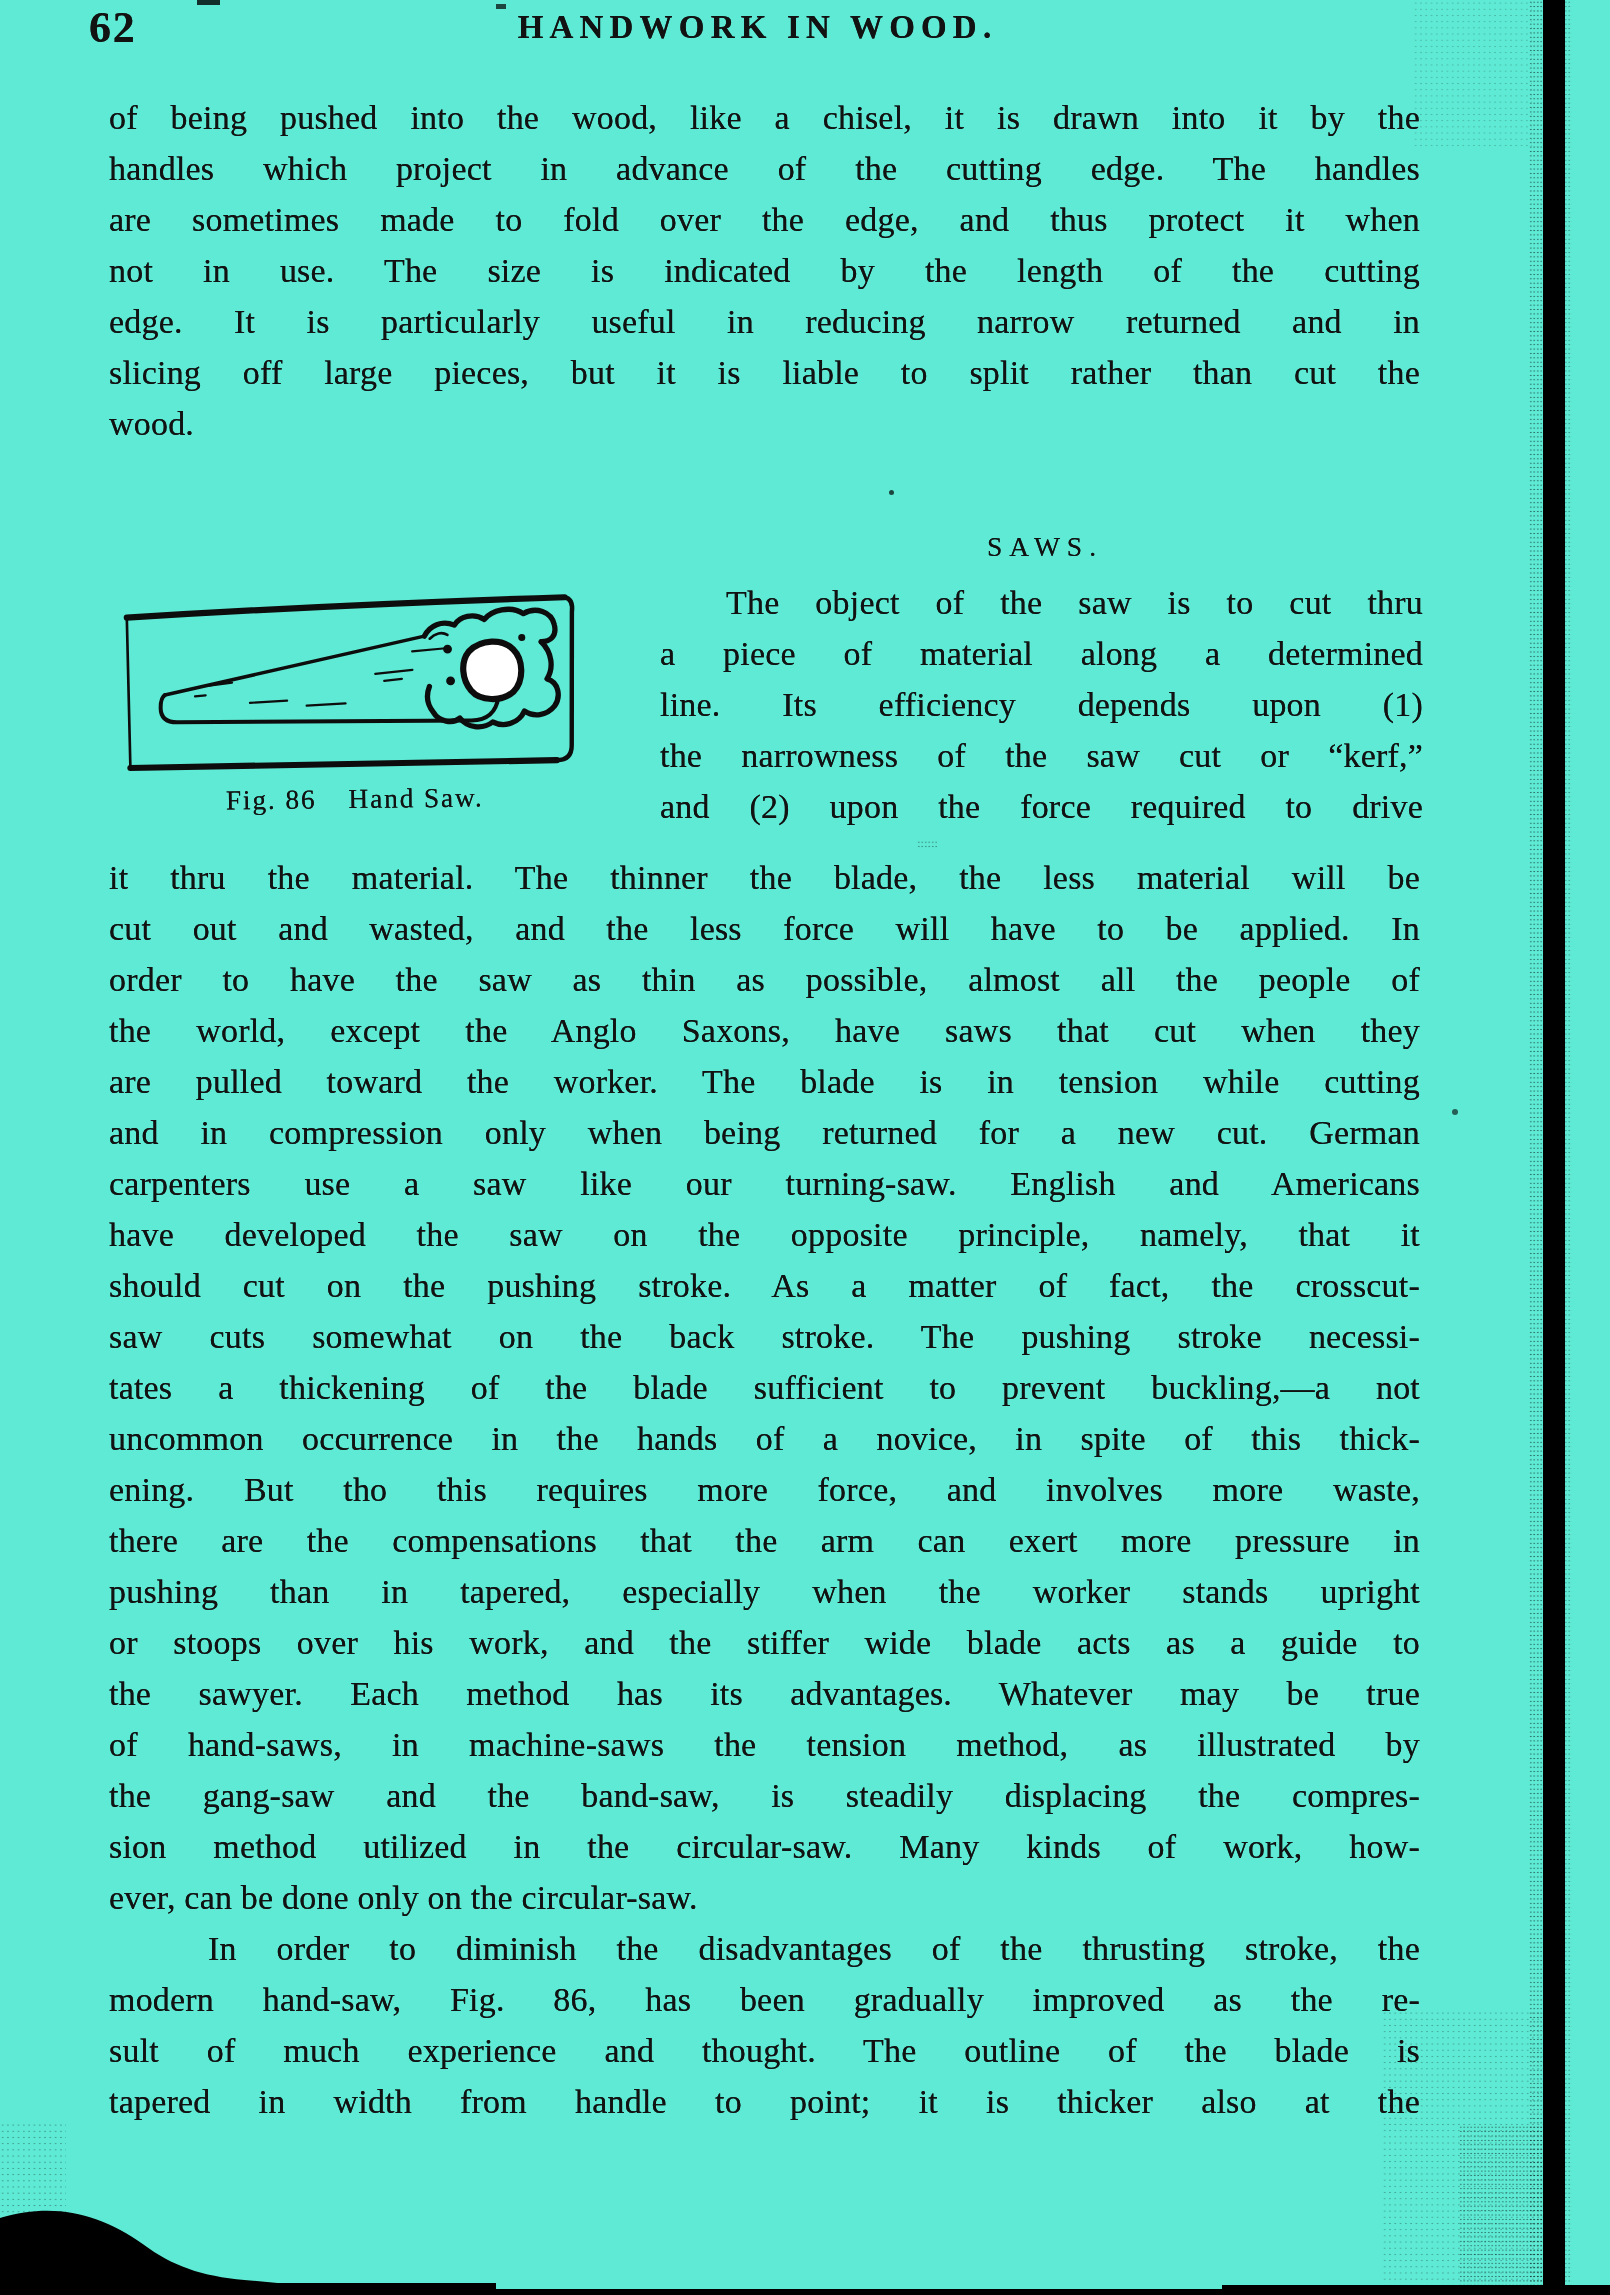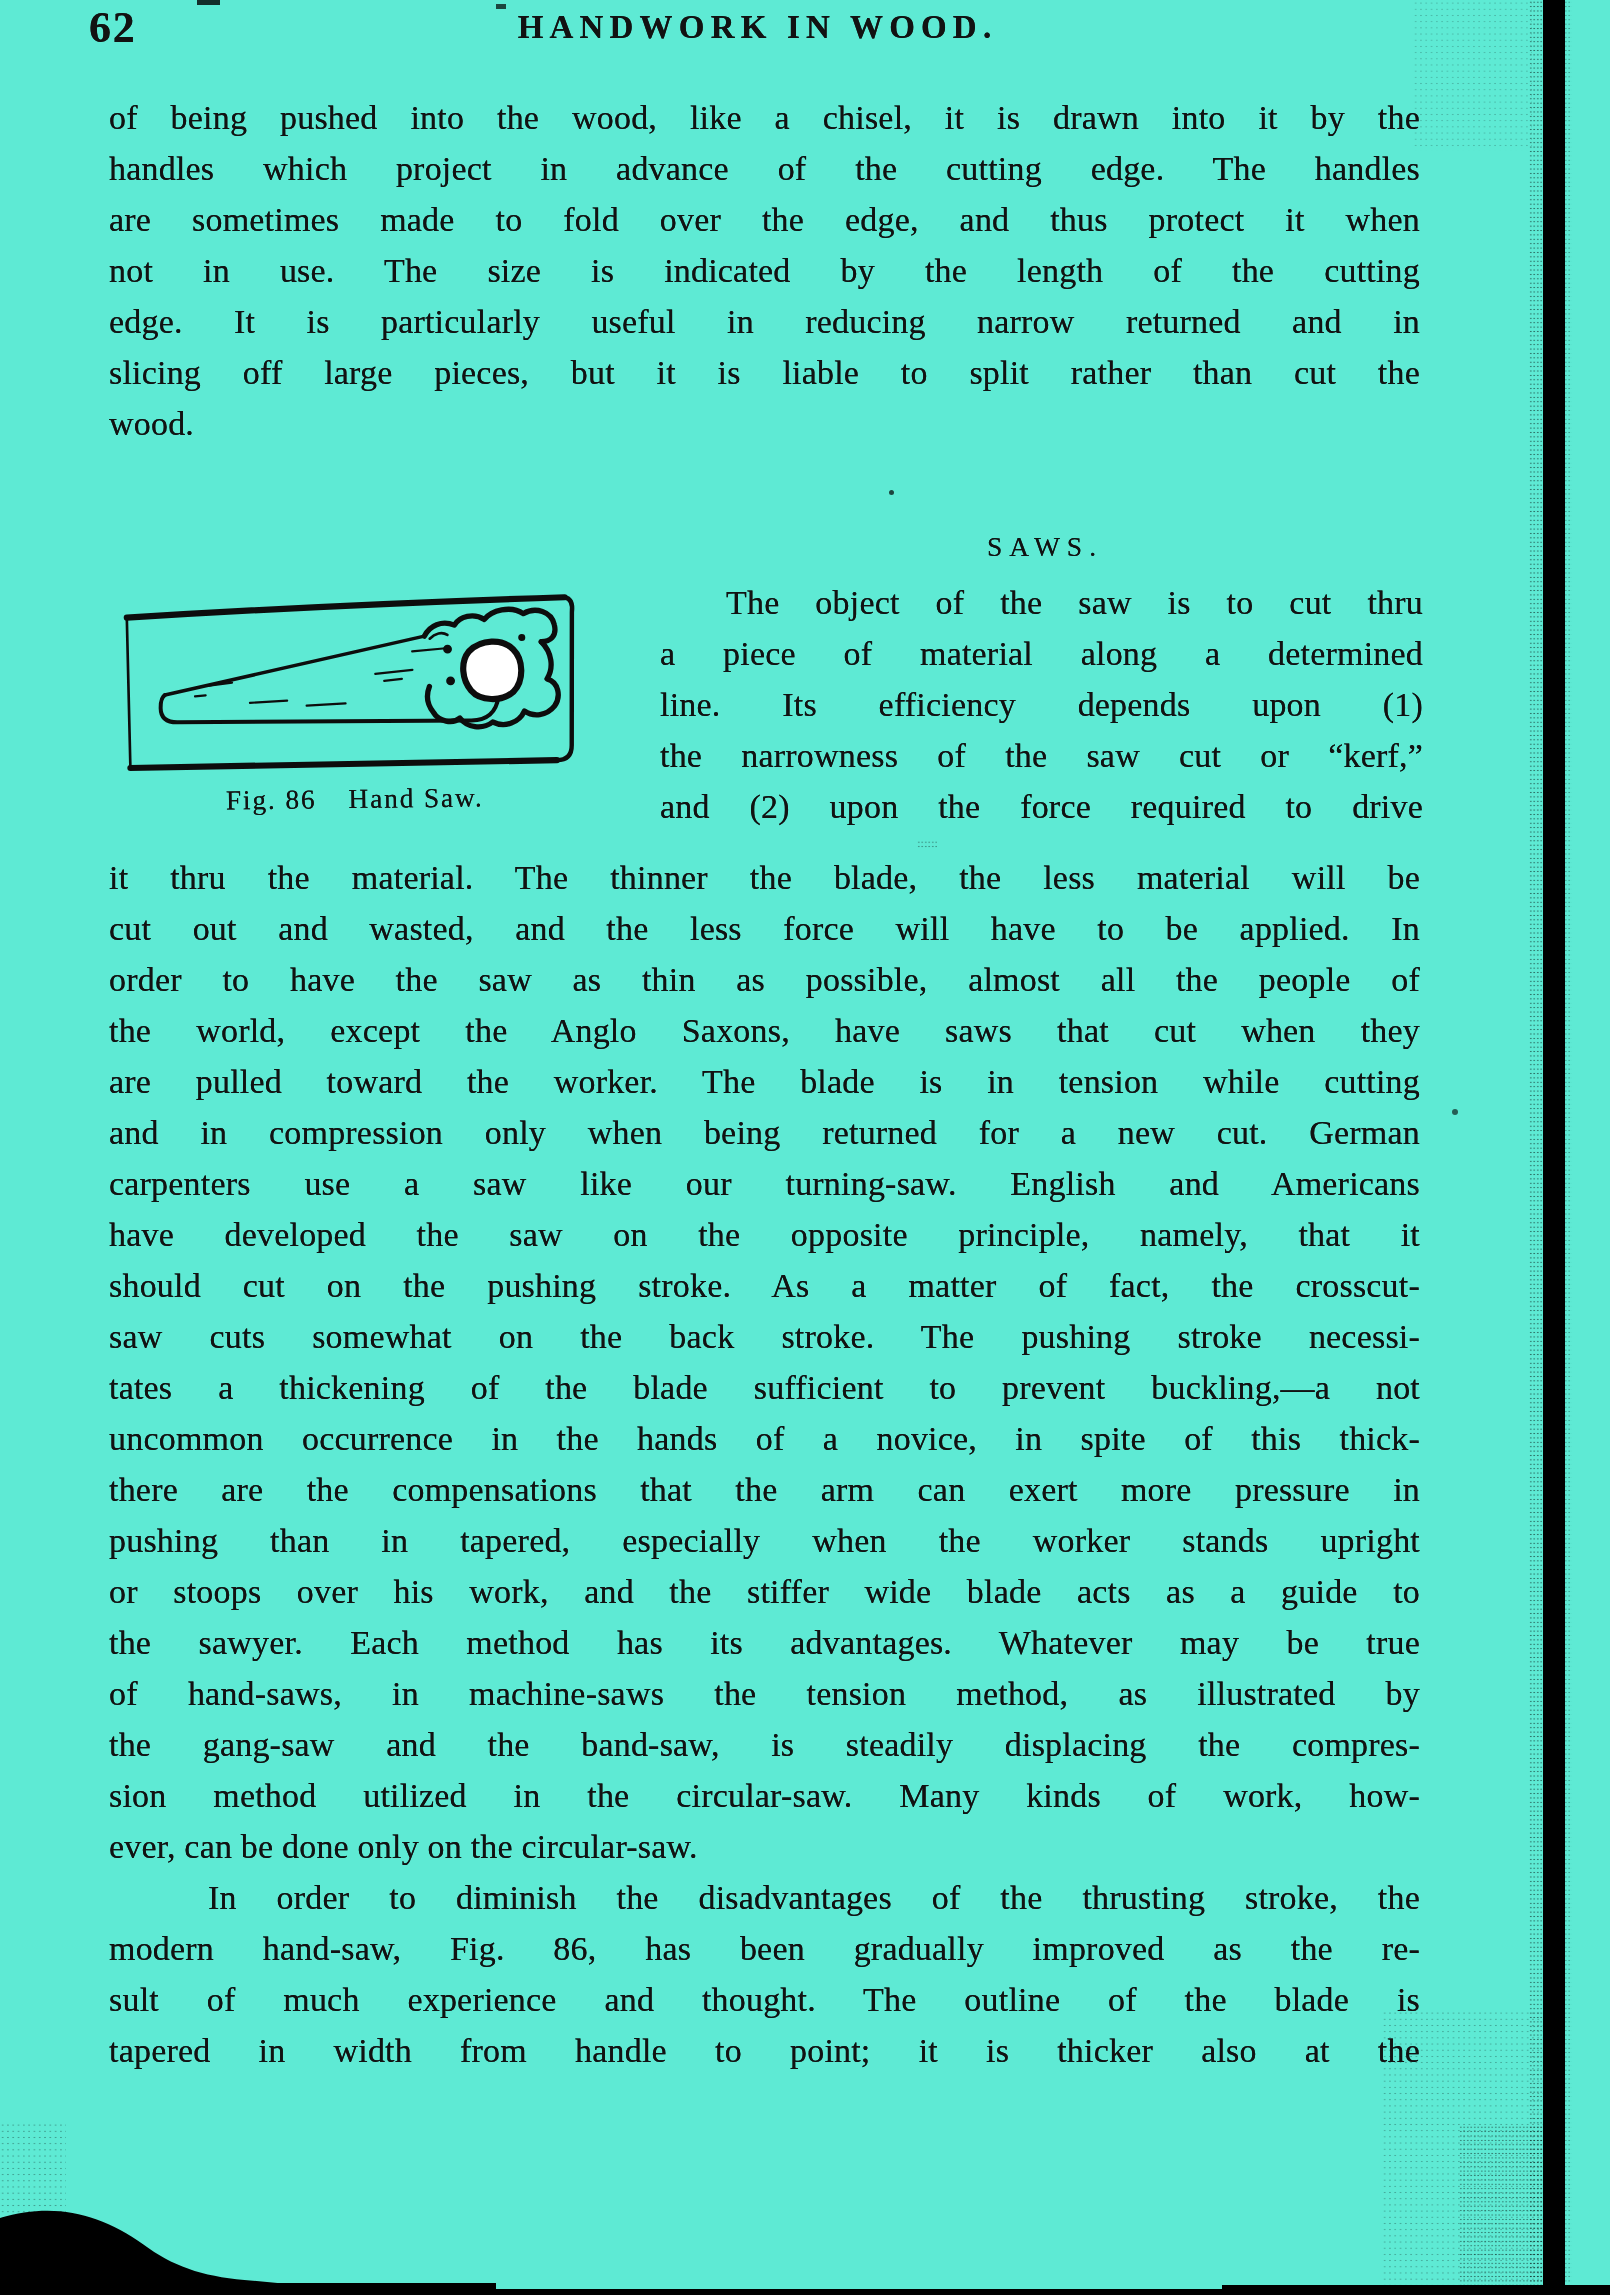--- a/index.html
+++ b/index.html
@@ -116,20 +116,21 @@
     <div class="ln">order to have the saw as thin as possible, almost all the people of</div>
     <div class="ln">the world, except the Anglo Saxons, have saws that cut when they</div>
     <div class="ln">are pulled toward the worker. The blade is in tension while cutting</div>
     <div class="ln">and in compression only when being returned for a new cut. German</div>
     <div class="ln">carpenters use a saw like our turning-saw. English and Americans</div>
     <div class="ln">have developed the saw on the opposite principle, namely, that it</div>
     <div class="ln">should cut on the pushing stroke. As a matter of fact, the crosscut-</div>
     <div class="ln">saw cuts somewhat on the back stroke. The pushing stroke necessi-</div>
     <div class="ln">tates a thickening of the blade sufficient to prevent buckling,—a not</div>
     <div class="ln">uncommon occurrence in the hands of a novice, in spite of this thick-</div>
+    <div class="ln">ening. But tho this requires more force, and involves more waste,</div>
     <div class="ln">there are the compensations that the arm can exert more pressure in</div>
     <div class="ln">pushing than in tapered, especially when the worker stands upright</div>
     <div class="ln">or stoops over his work, and the stiffer wide blade acts as a guide to</div>
     <div class="ln">the sawyer. Each method has its advantages. Whatever may be true</div>
     <div class="ln">of hand-saws, in machine-saws the tension method, as illustrated by</div>
     <div class="ln">the gang-saw and the band-saw, is steadily displacing the compres-</div>
     <div class="ln">sion method utilized in the circular-saw. Many kinds of work, how-</div>
     <div class="ln end">ever, can be done only on the circular-saw.</div>
     <div class="ln ind">In order to diminish the disadvantages of the thrusting stroke, the</div>
     <div class="ln">modern hand-saw, Fig. 86, has been gradually improved as the re-</div>

